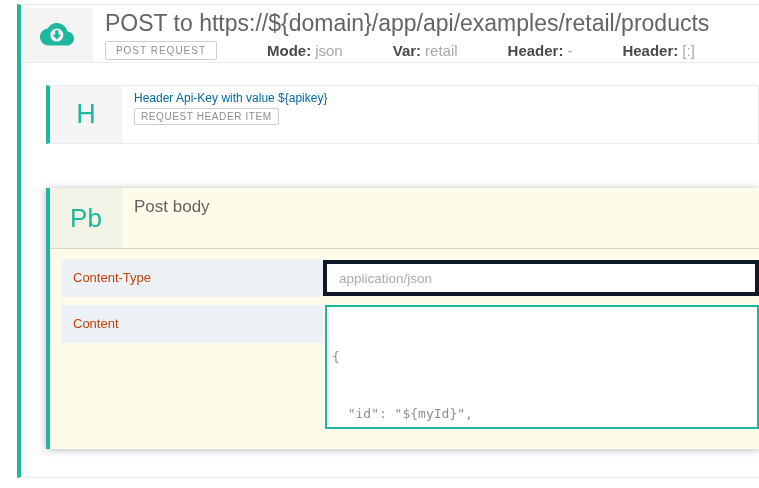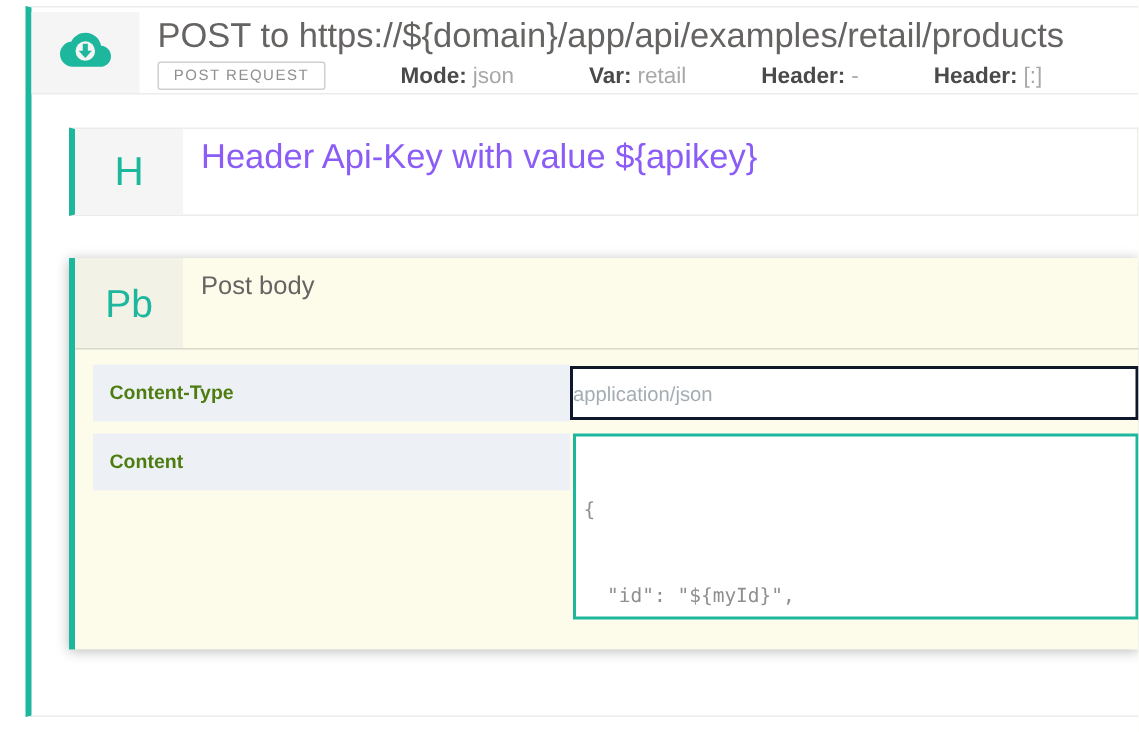--- a/index.html
+++ b/index.html
@@ -58,54 +58,54 @@
     display: flex;
   }
   .item-icon-box {
     width: 72px; height: 100%;
     background: #f5f5f5; flex: none;
     display: flex; align-items: center; justify-content: center;
     color: #1cb79c;
   }
   .h-item .item-icon-box { font-size: 27px; }
   .h-body { padding: 5px 0 0 12px; }
-  .h-title { font-size: 23px; color: #8b5cf6; white-space: nowrap; }
+  .h-title { font-size: 12px; color: #0369a1; white-space: nowrap; }
   .h-body .badge { margin-top: 3px; }
 
   
   .pb-block {
-    left: 46px; top: 172px; width: 713px; height: 261px;
+    left: 46px; top: 188px; width: 713px; height: 261px;
     background: #fdfceb;
     border-left: 4px solid #1cb79c;
     box-shadow: 0 1px 8px rgba(0,0,0,0.28);
   }
   .pb-header {
     height: 61px; width: 100%;
     border-bottom: 1px solid #d8d8ca;
     display: flex;
   }
   .pb-header .item-icon-box { background: #f2f2e6; font-size: 26px; }
   .pb-head-text { padding: 9px 0 0 12px; text-align: right; }
   .pb-title { font-size: 17px; color: #666462; }
   .pb-sub { font-size: 11px; color: #a3a295; margin-top: 5px; }
 
   .pb-rows { padding: 10px 0 0 12px; }
   .field-row { display: flex; align-items: flex-start; margin-bottom: 8px; }
   .field-label {
-    width: 318px; height: 38px; flex: none;
+    width: 261px; height: 38px; flex: none;
     background: #edf1f6;
-    font-size: 13px; color: #4d7c0f;
-    line-height: 38px; padding-left: 11px; font-weight: bold;
+    font-size: 13px; color: #c2410c;
+    line-height: 38px; padding-left: 11px;
   }
   .field-input {
     flex: 1; height: 36px; margin-top: 1px;
     background: #ffffff;
-    border: 2px solid #0f172a;
+    border: 4px solid #0f172a;
     font-size: 13.5px; color: #a5adb2;
-    line-height: 34px; padding-left: 0;
+    line-height: 34px; padding-left: 12px;
     outline: none;
     font-family: "Liberation Sans", sans-serif;
   }
   .code-area {
     flex: 1; height: 124px; margin-left: 2px;
     background: #ffffff;
     border: 2px solid #1cb79c;
     font-family: "DejaVu Sans Mono", monospace;
     font-size: 13px; line-height: 19px; color: #8f8f8f;
     padding: 2px 5px;
@@ -140,20 +140,21 @@
 </div>
 
 <div class="abs post-sep"></div>
 
 <div class="abs h-item">
   <div class="item-icon-box">
     <span>H</span>
   </div>
   <div class="h-body">
     <div class="h-title">Header Api-Key with value ${apikey}</div>
+    <span class="badge fit">REQUEST HEADER ITEM</span>
   </div>
 </div>
 
 <div class="abs pb-block">
   <div class="pb-header">
     <div class="item-icon-box">
       <span>Pb</span>
     </div>
     <div class="pb-head-text">
       <div class="pb-title">Post body</div>

